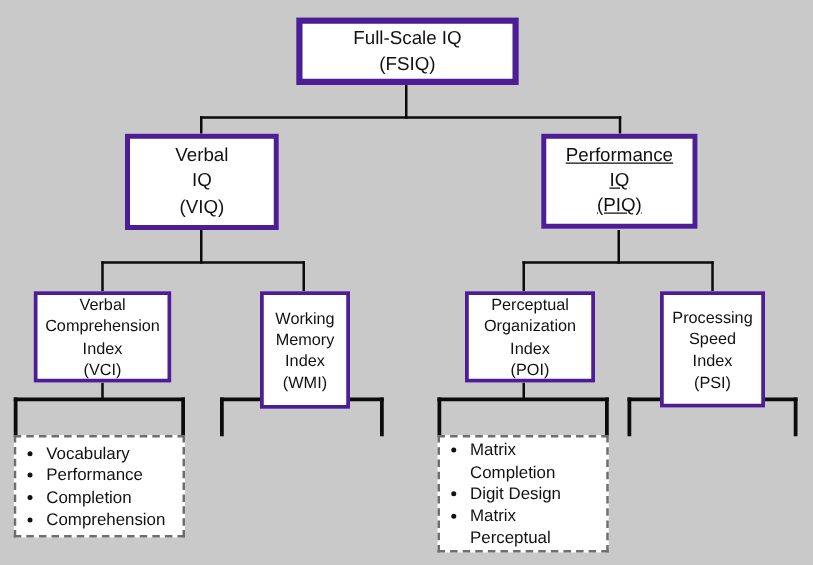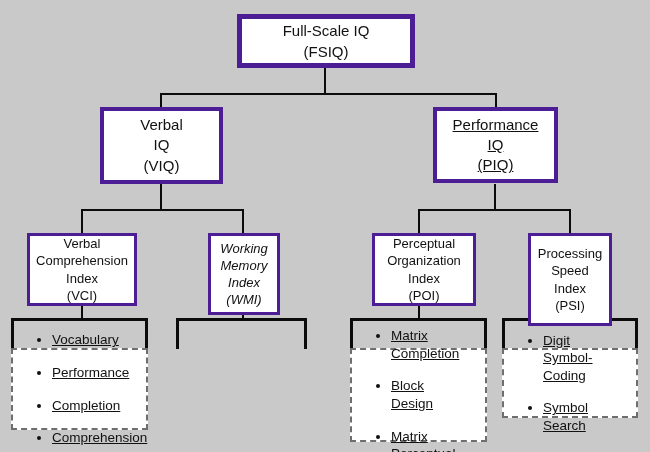--- a/index.html
+++ b/index.html
@@ -30,21 +30,21 @@
     line-height: 1.32;
     font-size: 13px;
   }
   .lvl1 { border-width: 5px; font-size: 15px; line-height: 1.4; }
   .lvl2 { border-width: 4px; font-size: 15px; line-height: 1.35; }
 
   .node-fsiq { left: 237px; top: 14px;  width: 178px; height: 54px; }
   .node-viq  { left: 100px; top: 107px; width: 123px; height: 77px; }
   .node-piq  { left: 433px; top: 107px; width: 125px; height: 76px; text-decoration: underline; }
   .node-vci  { left: 27px;  top: 233px; width: 110px; height: 73px; }
-  .node-wmi  { left: 208px; top: 233px; width: 72px;  height: 82px; font-style: italic; }
+  .node-wmi  { left: 208px; top: 233px; width: 72px;  height: 94px; }
   .node-poi  { left: 372px; top: 233px; width: 104px;  height: 73px; }
   .node-psi  { left: 528px; top: 233px; width: 84px;  height: 93px; }
 
   
   .ln { position: absolute; background: #0b0b0b; }
 
   .l1v  { left: 324px; top: 68px;  width: 2px;   height: 27px; }
   .l1h  { left: 160px; top: 93px;  width: 337px; height: 2px;  }
   .l1dl { left: 160px; top: 93px;  width: 2px;   height: 14px; }
   .l1dr { left: 495px; top: 93px;  width: 2px;   height: 14px; }
@@ -94,21 +94,21 @@
   .g3 { left: 350px; width: 137px; height: 94px; }
   .g4 { left: 502px; width: 136px; height: 70px; }
 
   .group ul {
     margin: 0;
     padding: 0 4px 0 24px;
     list-style: disc outside;
     font-size: 13.5px;
     line-height: 1.3;
   }
-  .group li { margin: 15px; padding: 0; text-decoration: underline; }
+  .group li { margin: 0; padding: 0; }
 </style>
 </head>
 <body>
 
 <div class="canvas">
 
   <div class="ln l1v"></div>
   <div class="ln l1h"></div>
   <div class="ln l1dl"></div>
   <div class="ln l1dr"></div>
@@ -162,24 +162,18 @@
     <ul>
         <li>Vocabulary</li>
         <li>Performance</li>
         <li>Completion</li>
         <li>Comprehension</li>
       </ul>
   </div>
   <div class="group g3">
     <ul>
         <li>Matrix Completion</li>
-        <li>Block Design</li>
+        <li>Digit Design</li>
         <li>Matrix Perceptual</li>
-      </ul>
-  </div>
-  <div class="group g4">
-    <ul>
-        <li>Digit Symbol-Coding</li>
-        <li>Symbol Search</li>
       </ul>
   </div>
 
 </div>
 
 </body></html>

